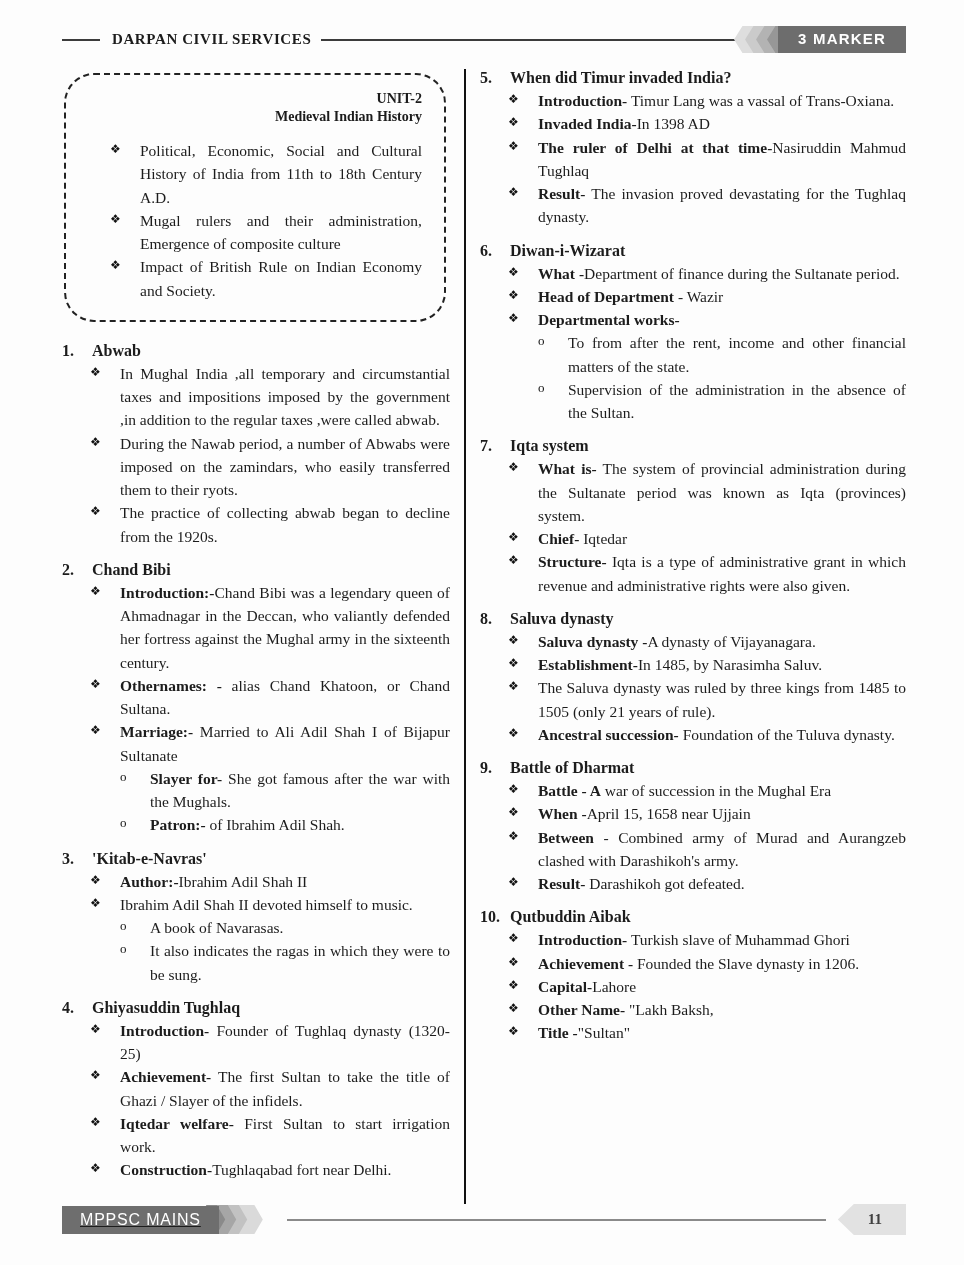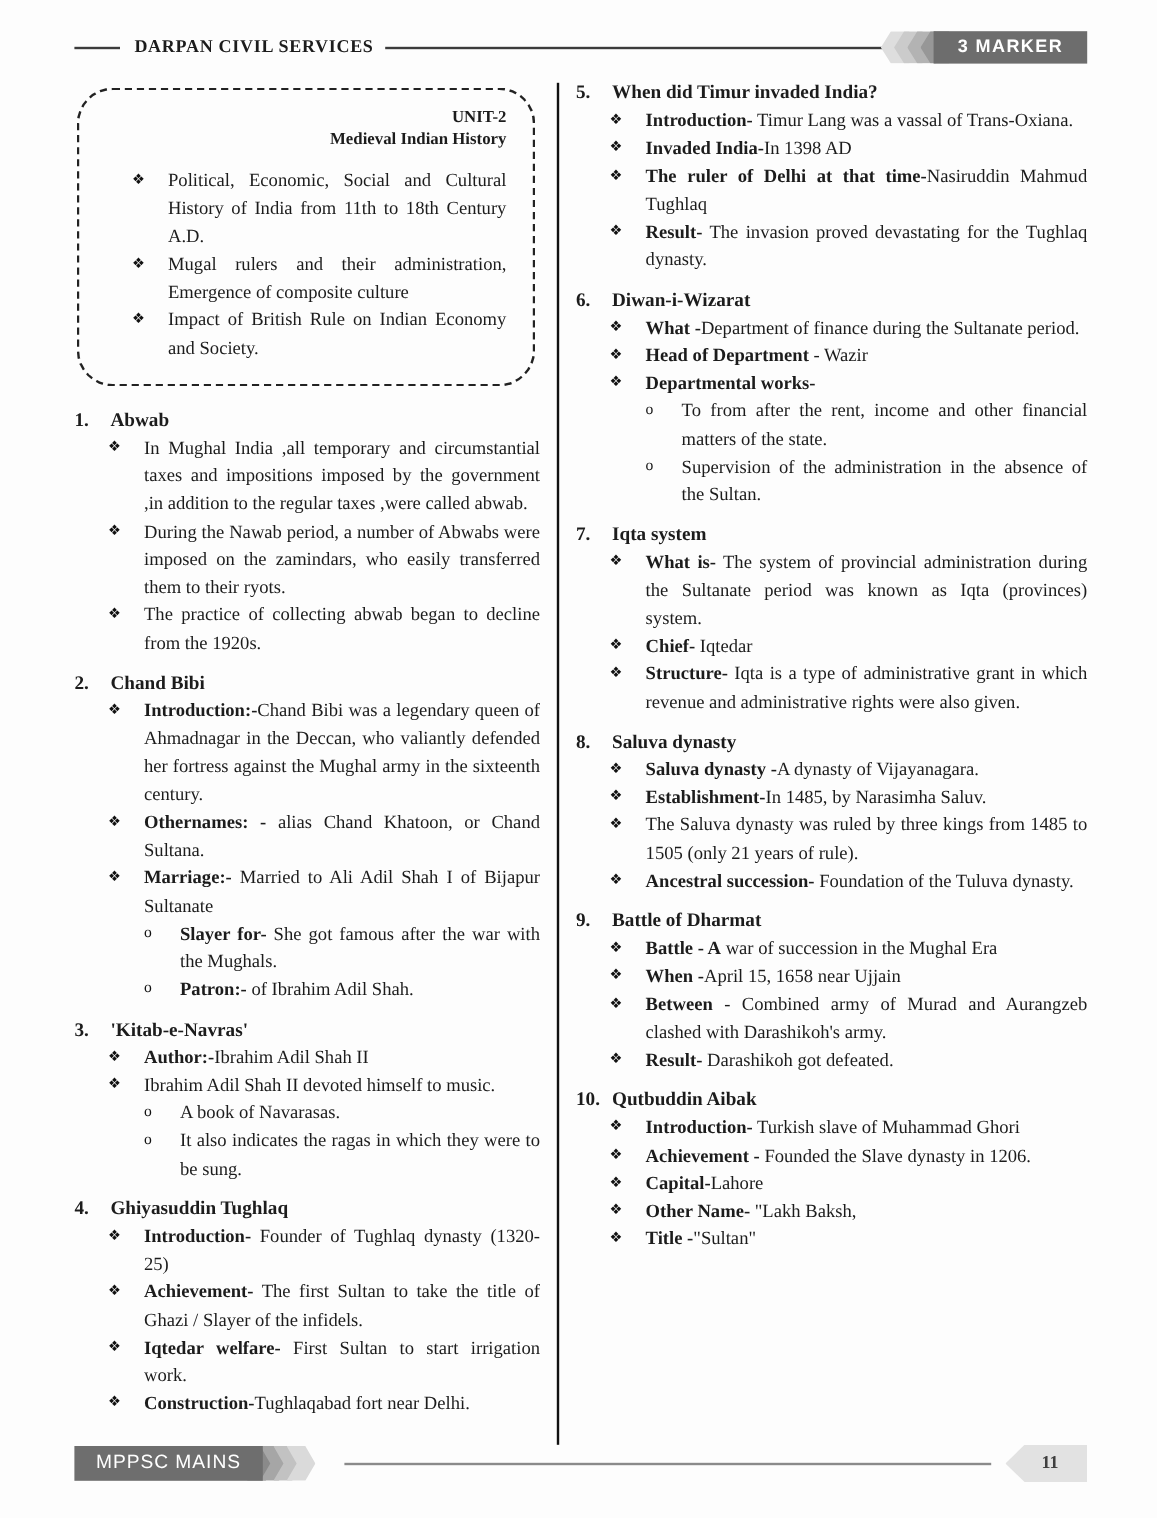--- a/index.html
+++ b/index.html
@@ -36,21 +36,21 @@
   .sec-head { display:flex; font-weight:bold; font-size:16px; margin-bottom:2px; }
   .sec-num { width:30px; flex:0 0 auto; }
   .item { display:flex; padding-left:28px; }
   .item.sub { padding-left:58px; }
   .blt { width:30px; flex:0 0 auto; font-family:"DejaVu Sans",sans-serif; font-size:12px; padding-top:3px; color:#111; }
   .blt.circ { font-family:"Liberation Serif",serif; font-size:13px; padding-top:2px; }
   .txt { flex:1; margin:0; font-size:15.5px; line-height:1.5; text-align:justify; }
   .unit-box .txt { font-size:15.5px; }
   
   .footer { display:flex; align-items:center; margin-top:auto; }
-  .badge-mppsc { display:flex; flex:0 0 auto; }
+  .badge-mppsc { display:flex; align-items:center; flex:0 0 auto;text-decoration:underline; }
   .mppsc-label { background:#6e6e6e; color:#fff; font-family:"Liberation Sans",sans-serif;
     font-size:16px; letter-spacing:.8px; padding:5px 18px; z-index:2; }
   .chev-r { width:24px; height:29px; margin-left:-13px;
     clip-path:polygon(0 0, 65% 0, 100% 50%, 65% 100%, 0 100%, 35% 50%); }
   .d1{background:#8a8a8a}.d2{background:#a6a6a6}.d3{background:#c2c2c2}.d4{background:#dadada}
   .f-line { flex:1; height:2px; background:#8a8a8a; margin:0 12px 0 24px; }
   .page-tag { background:#e2e2e2; clip-path:polygon(16px 0, 100% 0, 100% 100%, 16px 100%, 0 50%);
     padding:7px 24px 7px 30px; font-weight:bold; font-size:15px; color:#404040; flex:0 0 auto; }
 </style>
 </head>

